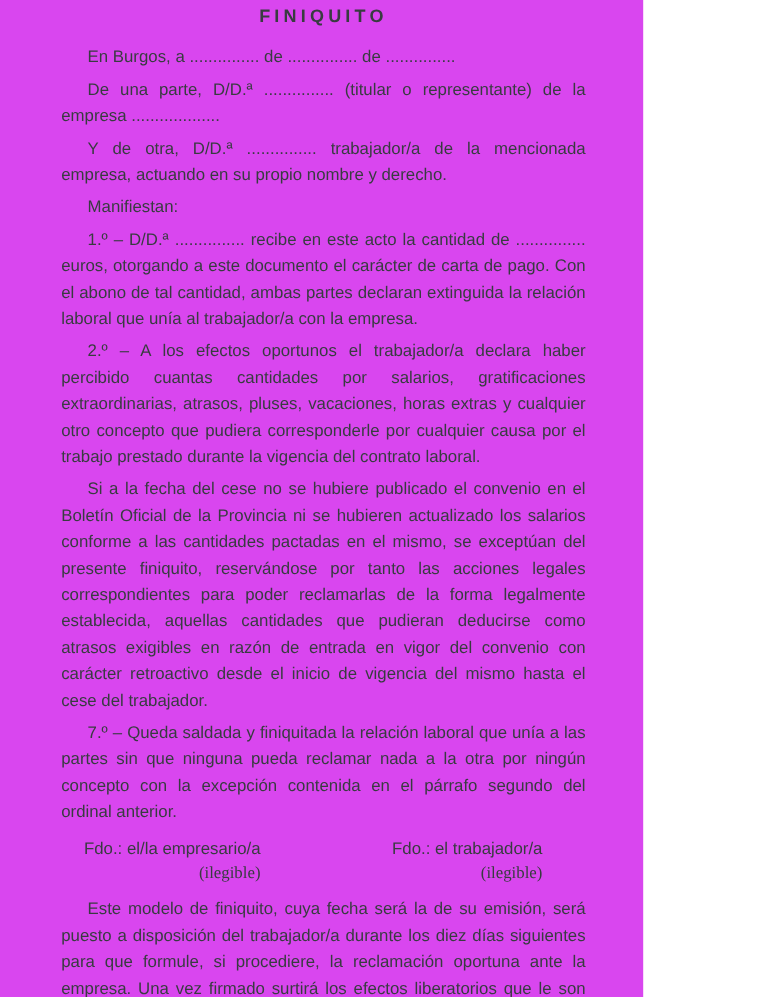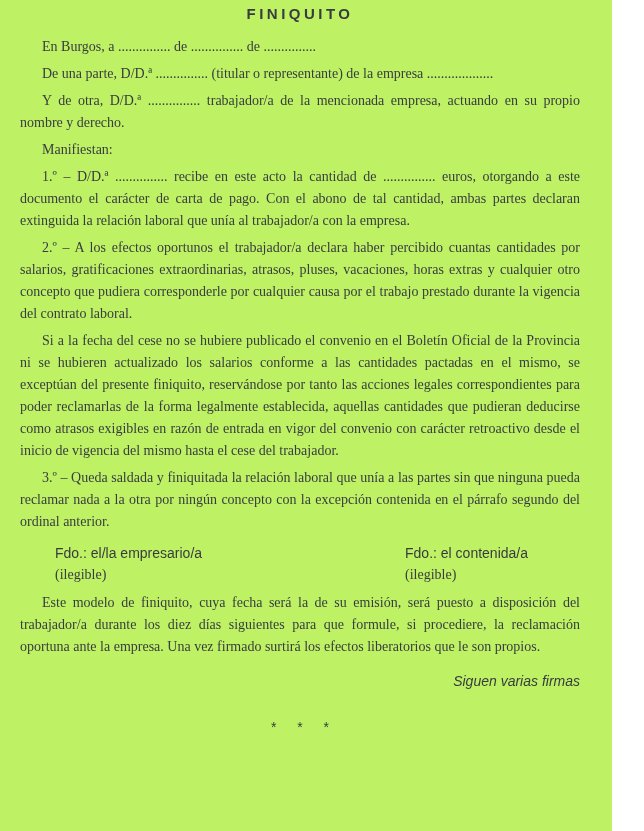--- a/index.html
+++ b/index.html
@@ -2,52 +2,51 @@
 <html lang="es"><head>
 <meta charset="utf-8">
 <style>
   html, body {
     margin: 0;
     padding: 0;
     background: #ffffff;
   }
   .page {
     position: relative;
-    width: 612px;
+    width: 536px;
     height: 831px;
     box-sizing: border-box;
-    padding: 3px 32px 0 20px;
-    background: #bef264;
+    padding: 3px 32px 0 35px;
+    background: #d946ef;
     font-family: "Liberation Sans", sans-serif;
     font-size: 14px;
     line-height: 22px;
     color: #383c40;
     overflow: hidden;
   }
   .doc-title {
     text-align: center;
     font-weight: bold;
     font-size: 15px;
     letter-spacing: 3.5px;
     margin: 0 0 11px 0;
   }
   p.body-par {
-    margin: 5px 0;
+    margin: 5px 16px;
     text-align: justify;
     text-indent: 22px;
-    font-family: Liberation Serif, serif;
   }
   .sig-row {
     display: flex;
     justify-content: space-between;
     padding: 0 52px 0 35px;
     margin: 9px 0 6px 0;
   }
   .sig-block {
-    text-align: left;
+    text-align: right;
   }
   .sig-label { display: block; }
   .sig-note  { display: block; font-family: Liberation Serif, serif; }
   .center-line {
     text-align: right;
     margin: 0;
     font-style: italic;
   }
   .firmas-wrap {
     margin-top: 12px;
@@ -65,29 +64,29 @@
 
   <h1 class="doc-title">FINIQUITO</h1>
 
   <p class="body-par">En Burgos, a ............... de ............... de ...............</p>
   <p class="body-par">De una parte, D/D.ª ............... (titular o representante) de la empresa ...................</p>
   <p class="body-par">Y de otra, D/D.ª ............... trabajador/a de la mencionada empresa, actuando en su propio nombre y derecho.</p>
   <p class="body-par">Manifiestan:</p>
   <p class="body-par">1.º – D/D.ª ............... recibe en este acto la cantidad de ............... euros, otorgando a este documento el carácter de carta de pago. Con el abono de tal cantidad, ambas partes declaran extinguida la relación laboral que unía al trabajador/a con la empresa.</p>
   <p class="body-par">2.º – A los efectos oportunos el trabajador/a declara haber percibido cuantas cantidades por salarios, gratificaciones extraordinarias, atrasos, pluses, vacaciones, horas extras y cualquier otro concepto que pudiera corresponderle por cualquier causa por el trabajo prestado durante la vigencia del contrato laboral.</p>
   <p class="body-par">Si a la fecha del cese no se hubiere publicado el convenio en el Boletín Oficial de la Provincia ni se hubieren actualizado los salarios conforme a las cantidades pactadas en el mismo, se exceptúan del presente finiquito, reservándose por tanto las acciones legales correspondientes para poder reclamarlas de la forma legalmente establecida, aquellas cantidades que pudieran deducirse como atrasos exigibles en razón de entrada en vigor del convenio con carácter retroactivo desde el inicio de vigencia del mismo hasta el cese del trabajador.</p>
-  <p class="body-par">3.º – Queda saldada y finiquitada la relación laboral que unía a las partes sin que ninguna pueda reclamar nada a la otra por ningún concepto con la excepción contenida en el párrafo segundo del ordinal anterior.</p>
+  <p class="body-par">7.º – Queda saldada y finiquitada la relación laboral que unía a las partes sin que ninguna pueda reclamar nada a la otra por ningún concepto con la excepción contenida en el párrafo segundo del ordinal anterior.</p>
 
   <div class="sig-row">
     <div class="sig-block">
       <span class="sig-label">Fdo.: el/la empresario/a</span>
       <span class="sig-note">(ilegible)</span>
     </div>
     <div class="sig-block">
-      <span class="sig-label">Fdo.: el contenida/a</span>
+      <span class="sig-label">Fdo.: el trabajador/a</span>
       <span class="sig-note">(ilegible)</span>
     </div>
   </div>
 
   <p class="body-par">Este modelo de finiquito, cuya fecha será la de su emisión, será puesto a disposición del trabajador/a durante los diez días siguientes para que formule, si procediere, la reclamación oportuna ante la empresa. Una vez firmado surtirá los efectos liberatorios que le son propios.</p>
 
   <div class="firmas-wrap">
     <p class="center-line">Siguen varias firmas</p>
   </div>
 

